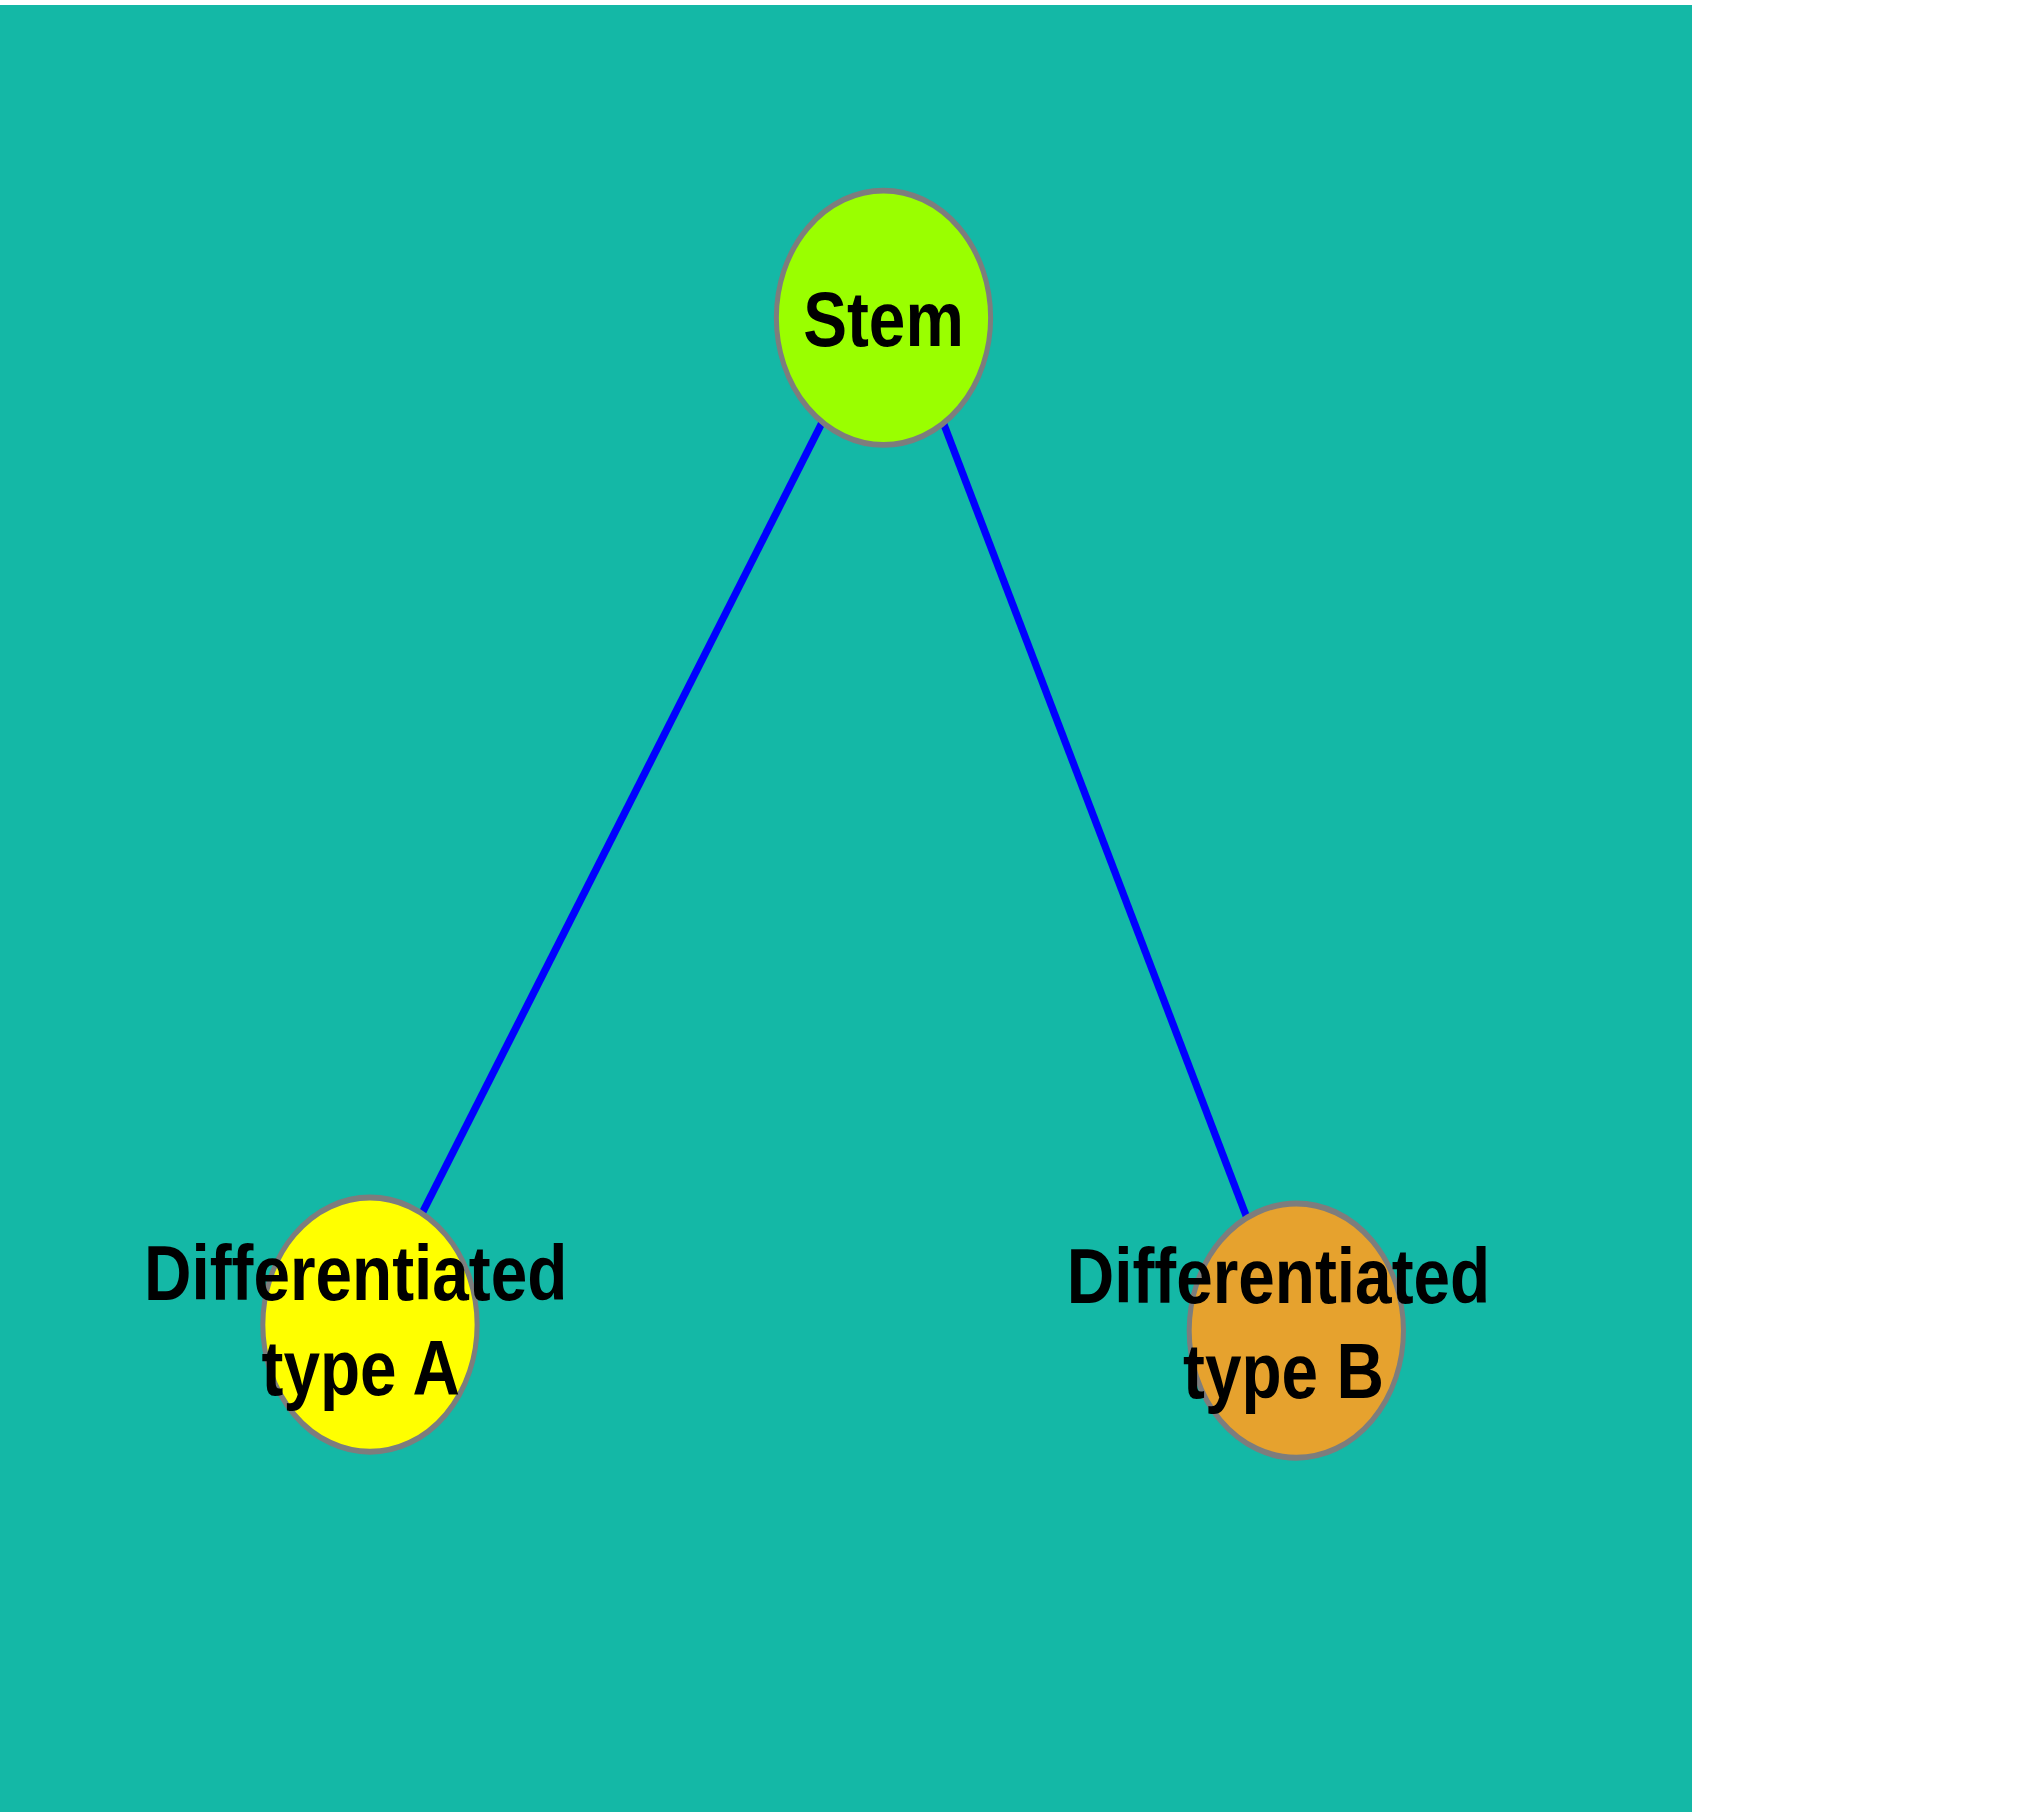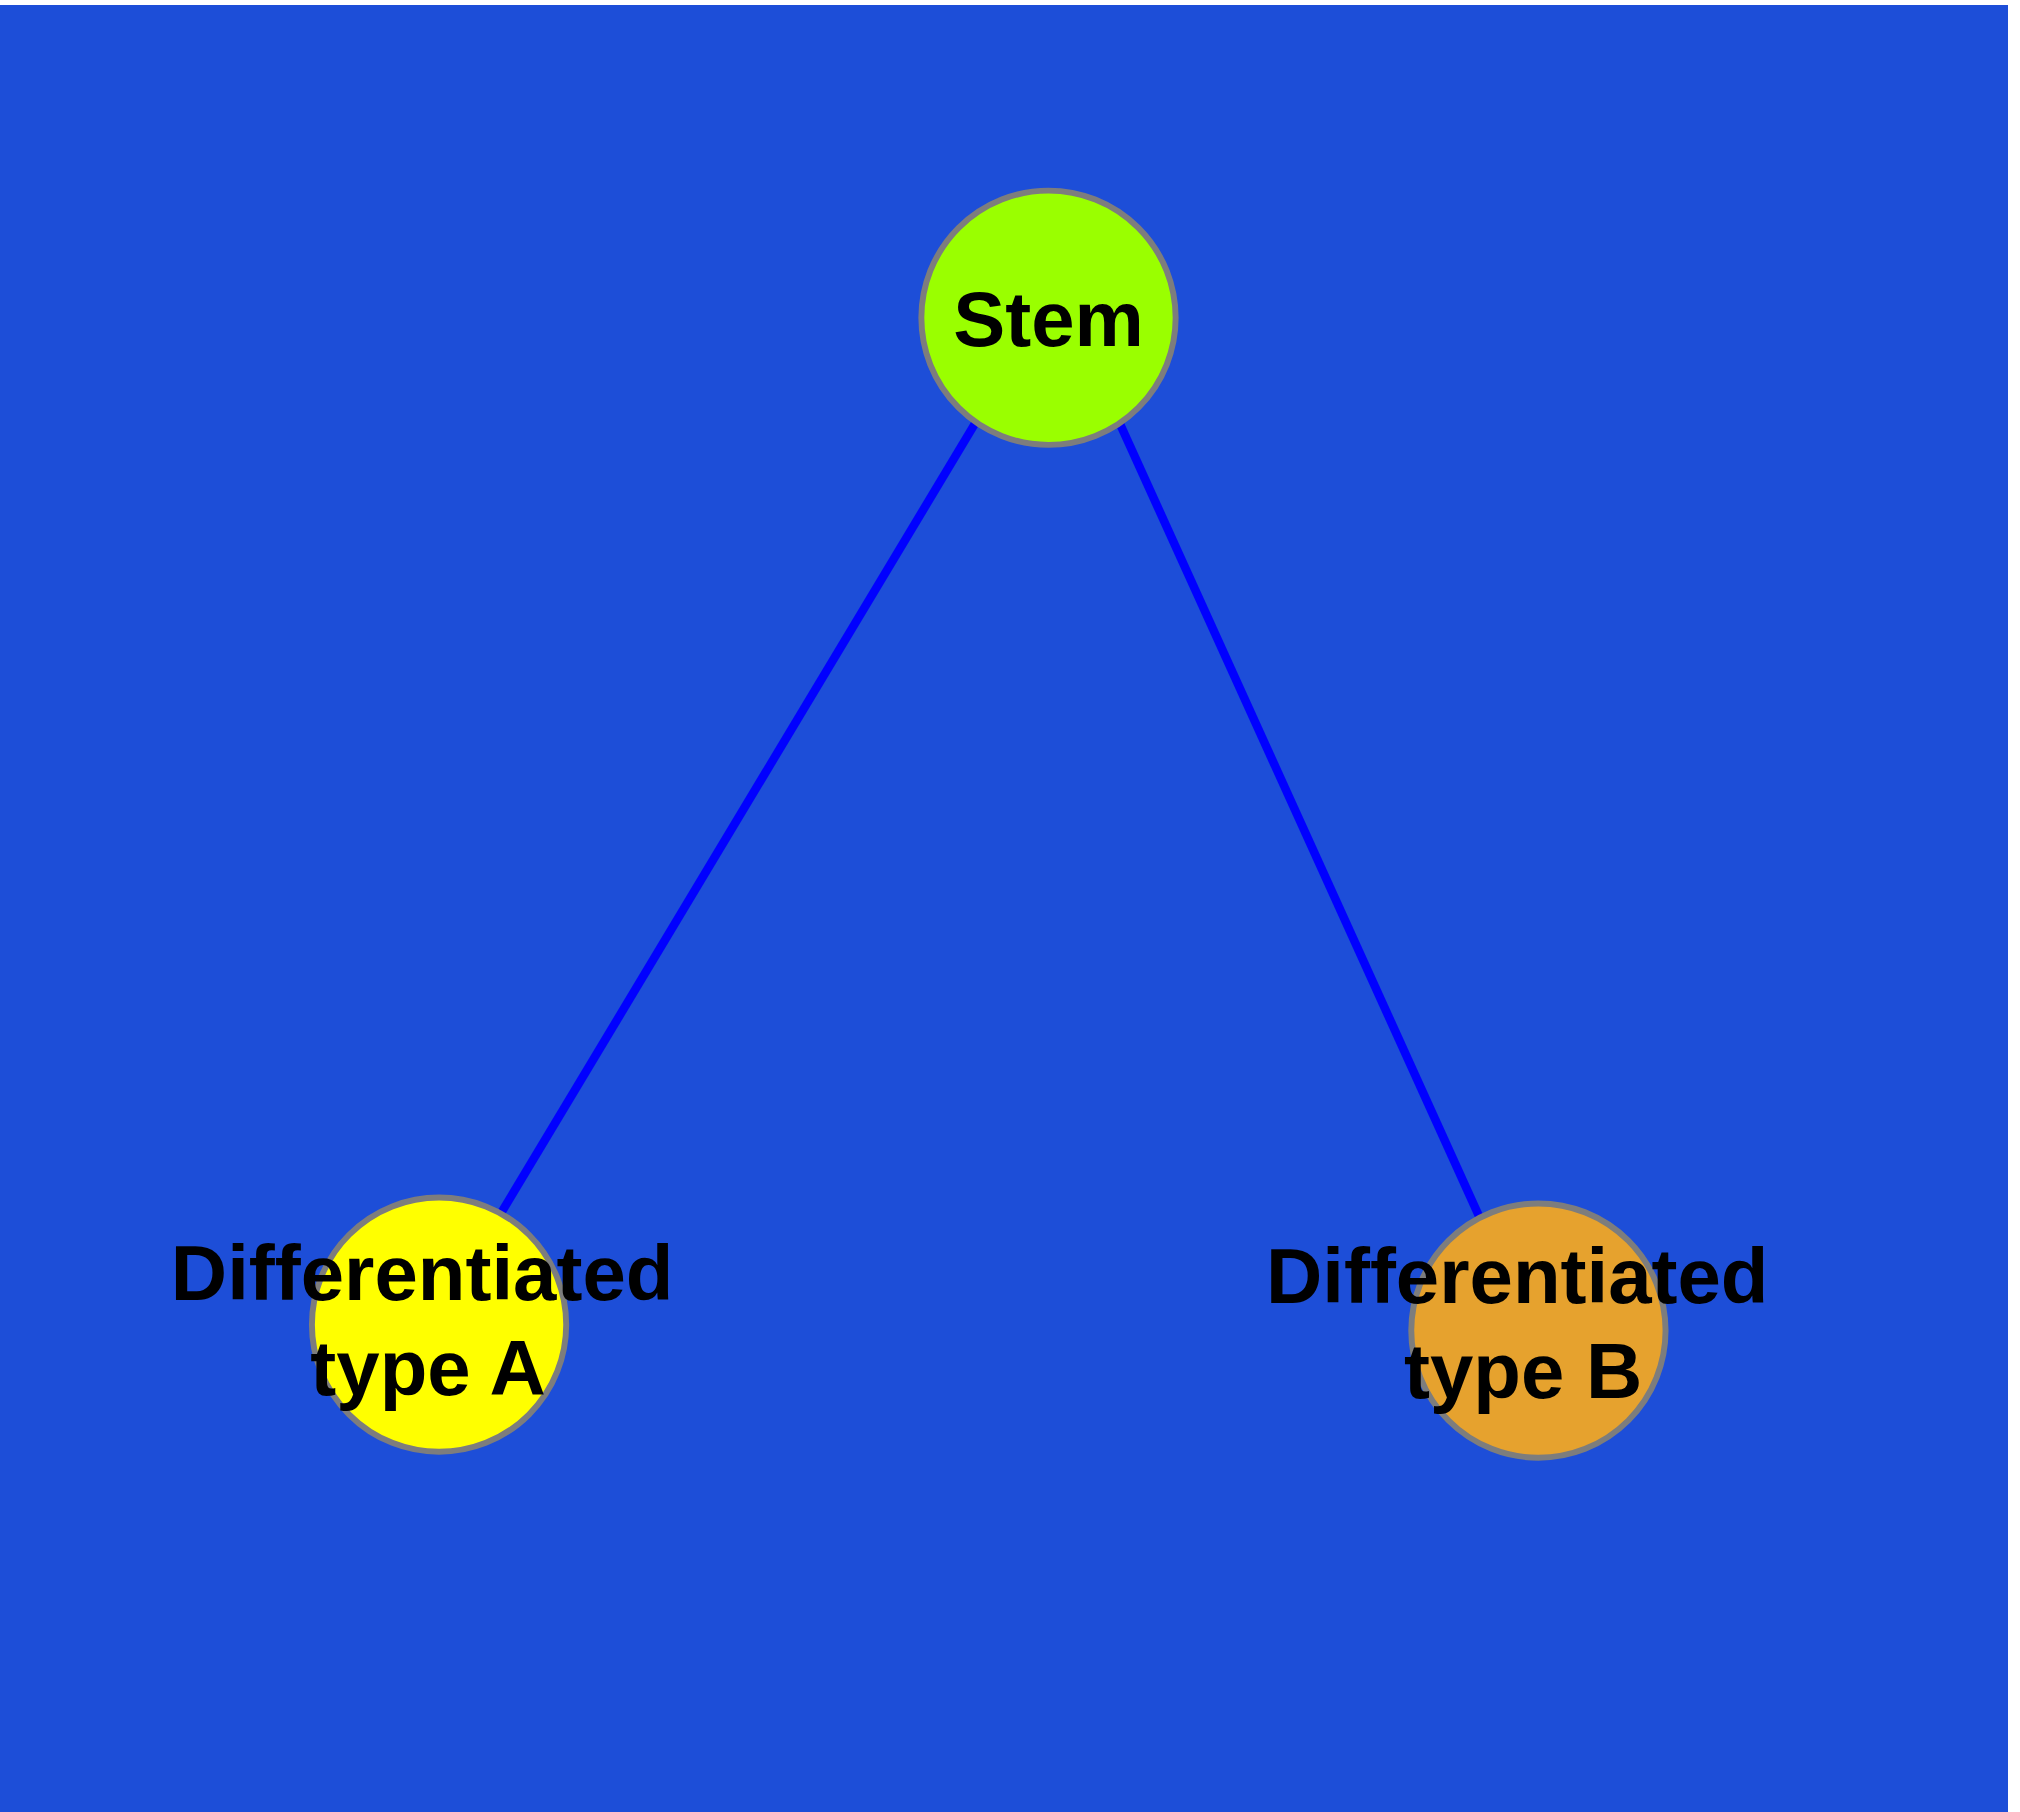--- a/index.html
+++ b/index.html
@@ -12,23 +12,23 @@
     position: relative;
     width: 2021px;
     height: 1812px;
     background: #ffffff;
     overflow: hidden;
   }
   #plot-area {
     position: absolute;
     left: 0px;
     top: 5.1px;
-    width: 2008px;
+    width: 1692px;
     height: 1807px;
-    background: #1d4ed8;
+    background: #14b8a6;
     text-decoration: underline;
   }
   #graph-svg {
     position: absolute;
     left: 0;
     top: 0;
     width: 100%;
     height: 100%;
     display: block;
   }

